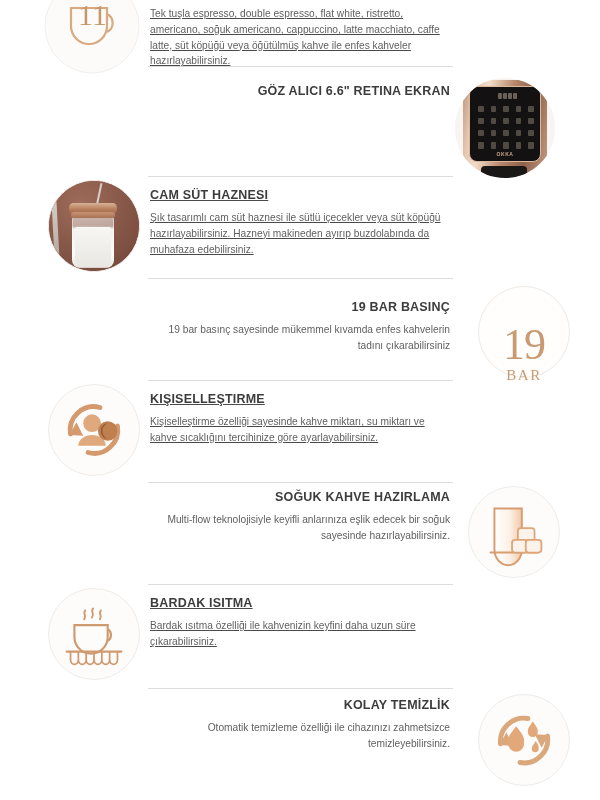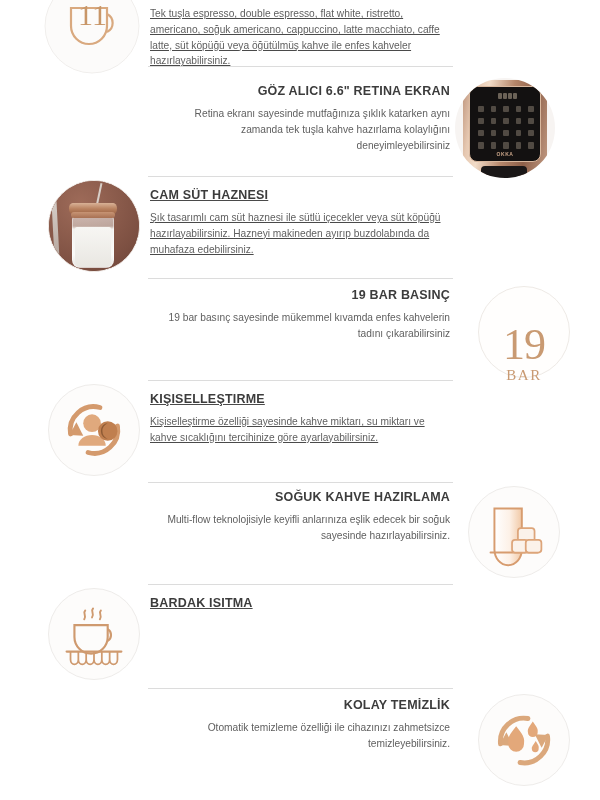--- a/index.html
+++ b/index.html
@@ -199,21 +199,20 @@
   </div>
 
   <div class="txtblock align-left" style="left:150px; top:6px; width:300px;">
     <div class="f-body">Tek tuşla espresso, double espresso, flat white, ristretto, americano, soğuk americano, cappuccino, latte macchiato, caffe latte, süt köpüğü veya öğütülmüş kahve ile enfes kahveler hazırlayabilirsiniz.</div>
   </div>
 
   <div class="divider" style="left:148px; top:66px; width:305px;"></div>
 
   <div class="txtblock align-right" style="left:150px; top:84px; width:300px;">
     <div class="f-title">GÖZ ALICI 6.6" RETINA EKRAN</div>
-    <div class="f-body">Retina ekranı sayesinde mutfağınıza şıklık katarken aynı zamanda tek tuşla kahve hazırlama kolaylığını deneyimleyebilirsiniz</div>
   </div>
 
   <div class="screen-circle" style="left:455px; top:78px; width:100px; height:100px;">
     <div class="bodyb"></div>
     <div class="panel">
       <div class="lcd">
         <i></i>
           <i></i>
           <i></i>
           <i></i>
@@ -257,21 +256,21 @@
     <div class="lidring"></div>
   </div>
 
   <div class="txtblock align-left" style="left:150px; top:188px; width:300px;">
     <div class="f-title">CAM SÜT HAZNESI</div>
     <div class="f-body">Şık tasarımlı cam süt haznesi ile sütlü içecekler veya süt köpüğü hazırlayabilirsiniz. Hazneyi makineden ayırıp buzdolabında da muhafaza edebilirsiniz.</div>
   </div>
 
   <div class="divider" style="left:148px; top:278px; width:305px;"></div>
 
-  <div class="txtblock align-right" style="left:150px; top:288px; width:300px;">
+  <div class="txtblock align-right" style="left:150px; top:300px; width:300px;">
     <div class="f-title">19 BAR BASINÇ</div>
     <div class="f-body">19 bar basınç sayesinde mükemmel kıvamda enfes kahvelerin tadını çıkarabilirsiniz</div>
   </div>
 
   <div class="bar-badge" style="left:478px; top:286px; width:92px; height:92px;">
     <span class="num">19</span>
     <span class="lbl">BAR</span>
   </div>
 
   <div class="divider" style="left:148px; top:380px; width:305px;"></div>
@@ -327,20 +326,21 @@
       <path d="M53 22 c-3 3 2 5 -1 9" fill="none" stroke="#cf9a6f" stroke-width="2" stroke-linecap="round"></path>
       <path d="M26 37 h34 v12 a14 14 0 0 1 -34 0 z" fill="none" stroke="#cf9a6f" stroke-width="2.2"></path>
       <path d="M60 41 a7 7 0 0 1 0 12" fill="none" stroke="#cf9a6f" stroke-width="2.2"></path>
       <line x1="18" y1="64" x2="74" y2="64" stroke="#cf9a6f" stroke-width="2.2" stroke-linecap="round"></line>
       <path d="M22 64 v8 a4 5 0 0 0 8 0 v-8 M30 64 v8 a4 5 0 0 0 8 0 v-8 M38 64 v8 a4 5 0 0 0 8 0 v-8 M46 64 v8 a4 5 0 0 0 8 0 v-8 M54 64 v8 a4 5 0 0 0 8 0 v-8 M62 64 v8 a4 5 0 0 0 8 0 v-8" fill="none" stroke="#cf9a6f" stroke-width="1.8"></path>
     </svg>
   </div>
 
   <div class="txtblock align-left" style="left:150px; top:596px; width:300px;">
     <div class="f-title">BARDAK ISITMA</div>
+    <div class="f-body">Bardak ısıtma özelliği ile kahvenizin keyfini daha uzun süre çıkarabilirsiniz.</div>
   </div>
 
   <div class="divider" style="left:148px; top:688px; width:305px;"></div>
 
   <div class="txtblock align-right" style="left:150px; top:698px; width:300px;">
     <div class="f-title">KOLAY TEMİZLİK</div>
     <div class="f-body">Otomatik temizleme özelliği ile cihazınızı zahmetsizce temizleyebilirsiniz.</div>
   </div>
 
   <div class="circle" style="left:478px; top:694px; width:92px; height:92px;">

